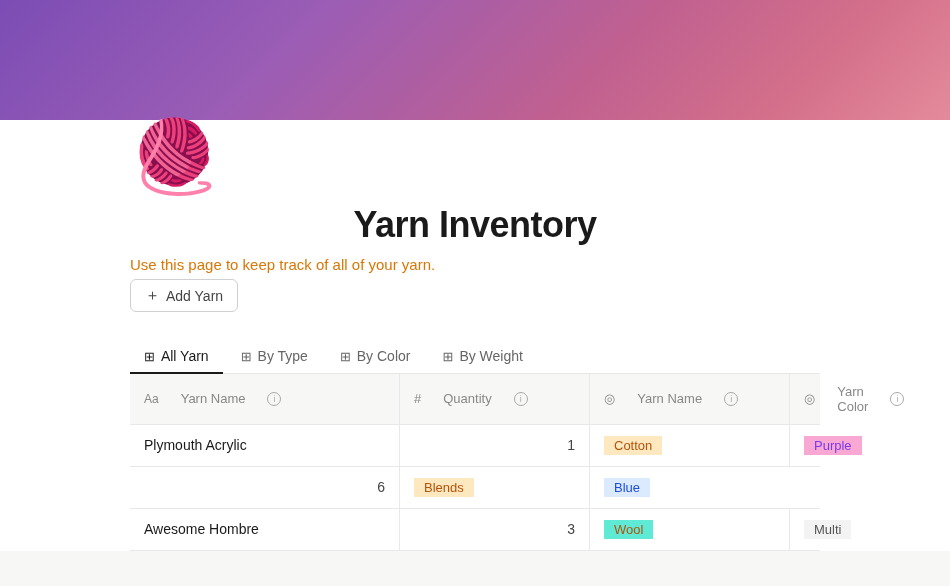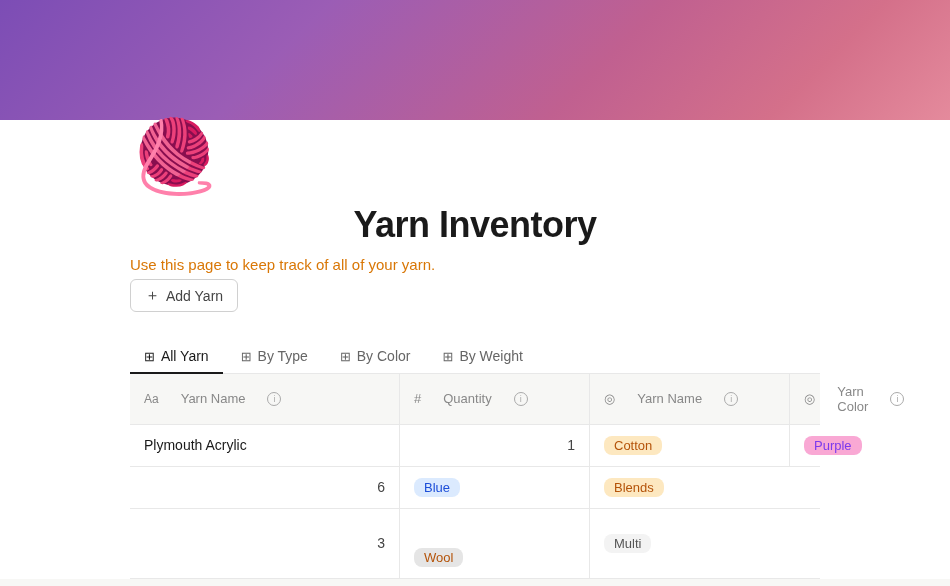--- a/index.html
+++ b/index.html
@@ -143,28 +143,28 @@
 
     .td:last-child { border-right: none; }
 
     .td.number {
       justify-content: flex-end;
       color: #444;
     }
 
     .badge {
       padding: 2px 10px;
-      border-radius: 8px;
+      border-radius: 0;
       font-size: 13px;
       font-weight: 500;
     }
 
     .badge-cotton { background: #fde8c0; color: #b45309; }
     .badge-blends { background: #fde8c0; color: #b45309; }
-    .badge-wool   { background: #e5e5e5; color: #b45309; margin-top: 28px; }
+    .badge-wool   { background: #5eead4; color: #b45309; }
 
     .badge-purple { background: #f9a8d4; color: #7c3aed; }
     .badge-blue   { background: #dbeafe; color: #1d4ed8; }
     .badge-multi  { background: #f3f3f3; color: #555; }
   </style>
 </head>
 <body>
 
 <div class="header-banner"></div>
 
@@ -238,28 +238,29 @@
         <span class="badge badge-cotton">Cotton</span>
       </div>
       <div class="td">
         <span class="badge badge-purple">Purple</span>
       </div>
     </div>
 
     <div class="table-row">
       <div class="td number">6</div>
       <div class="td">
+        <span class="badge badge-blends">Blends</span>
+      </div>
+      <div class="td">
         <span class="badge badge-blue">Blue</span>
       </div>
-      <div class="td">
-        <span class="badge badge-blends">Blends</span>
-      </div>
     </div>
 
     <div class="table-row">
+      <div class="td">Awesome Hombre</div>
       <div class="td number">3</div>
       <div class="td">
         <span class="badge badge-wool">Wool</span>
       </div>
       <div class="td">
         <span class="badge badge-multi">Multi</span>
       </div>
     </div>
 
   </div>

